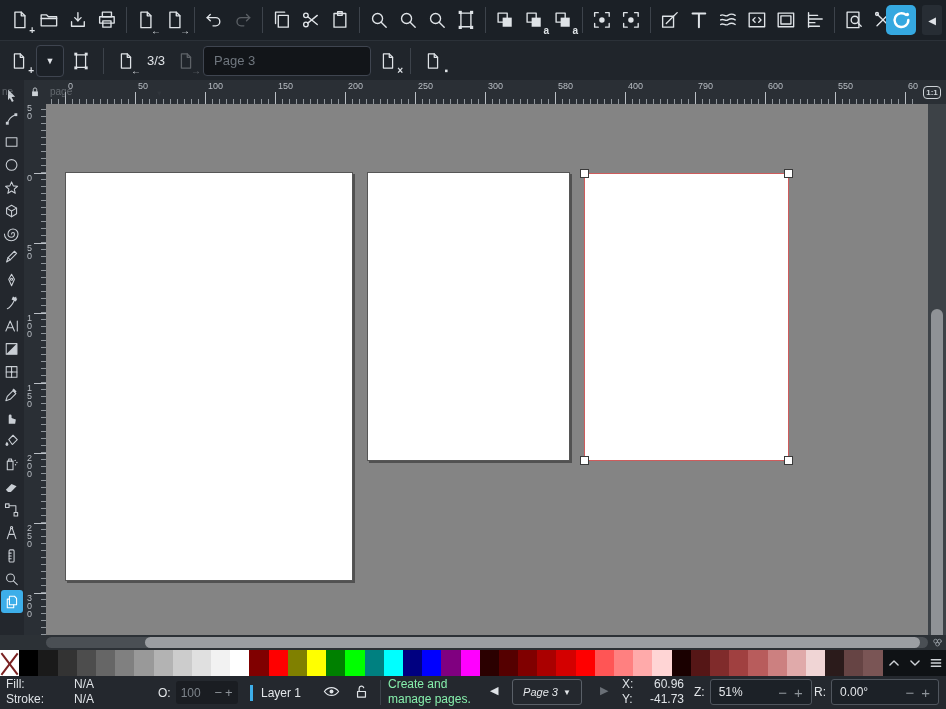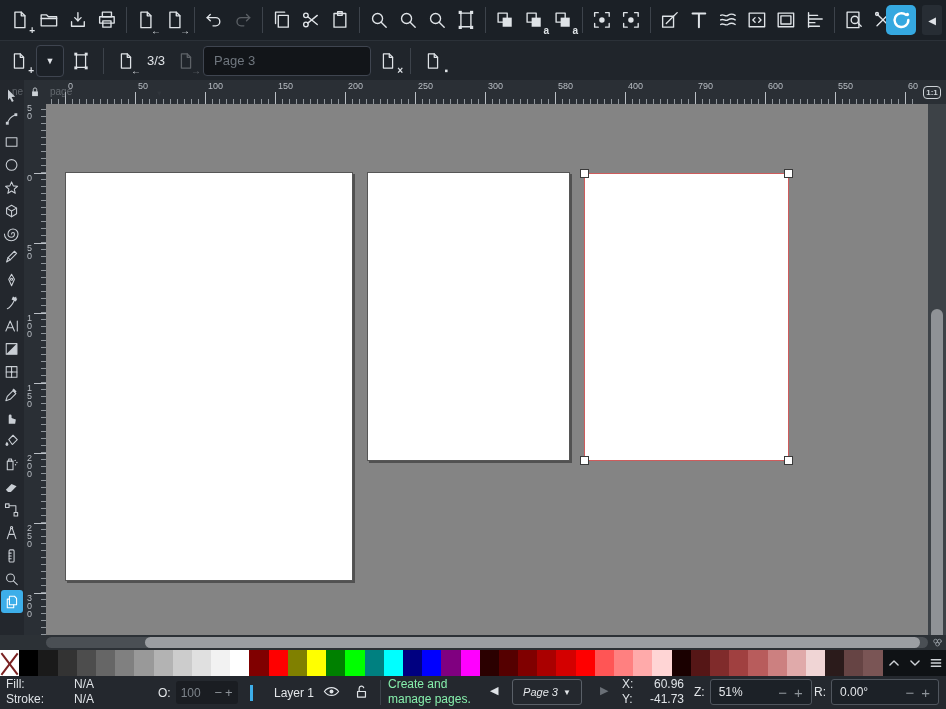--- a/index.html
+++ b/index.html
@@ -112,21 +112,21 @@
   #statusbar{position:absolute;left:0;top:676px;width:946px;height:33px;background:#24282e;font-size:12px;}
   .sb{position:absolute;}
   #fs-block{left:6px;top:1px;display:grid;grid-template-columns:52px auto;column-gap:16px;row-gap:1px;}
   #fs-block .lab{text-align:left;color:#dfe3e7}
   #fs-block .val{color:#dfe3e7}
   #op-block{left:158px;top:5px;display:flex;align-items:center;gap:5px;}
   #op-box{width:62px;height:23px;background:#1a1d22;border-radius:3px;display:flex;align-items:center;
           padding:0 5px;box-sizing:border-box;gap:3px;}
   #op-box .v{color:#7d848b;flex:1}
   .stepper{color:#8d9399;font-size:13px;line-height:13px;}
-  #layer-block{left:250px;top:0;display:flex;align-items:center;height:33px;gap:21px;}
+  #layer-block{left:250px;top:0;display:flex;align-items:center;height:33px;gap:8px;}
   #layer-bar{width:3px;height:16px;background:#3daee9;}
   #eye-btn{left:322px;top:6px;color:#dfe3e7}
   #eye-btn svg,#lock-btn svg{width:19px;height:19px}
   #lock-btn{left:352px;top:6px;color:#dfe3e7}
   #sb-sep1{left:380px;top:4px;width:1px;height:25px;background:#3d434b;}
   #msg-block{left:388px;top:1px;width:110px;line-height:15px;color:#86efac;}
   #prev-btn{left:490px;top:8px;font-size:11px;color:#dfe3e7}
   #page-select{left:512px;top:3px;width:70px;height:26px;border:1px solid #5a6068;border-radius:3px;
                display:flex;align-items:center;justify-content:center;gap:5px;box-sizing:border-box;}
   #page-select .pv{font-style:italic;font-size:11px;color:#e3e6e9}
@@ -736,21 +736,21 @@
       <span class="rlab" style="left: 652px;">790</span>
 
       <span class="rlab" style="left: 722px;">600</span>
 
       <span class="rlab" style="left: 792px;">550</span>
 
       <span class="rlab" style="left: 862px;">600</span>
     </div>
   <span id="ruler-marker">▾</span>
 </div>
-<span class="ghost" style="left:12px">ne</span>
+<span class="ghost" style="left:2px">ne</span>
 <span class="ghost" style="left:50px">page</span>
 <div id="vruler">
   <div class="vticks-minor"></div>
   <div class="vticks-major"></div>
   <div>
 
       <span class="vlab" style="top: 0px;">50</span>
 
       <span class="vlab" style="top: 70px;">0</span>
 

